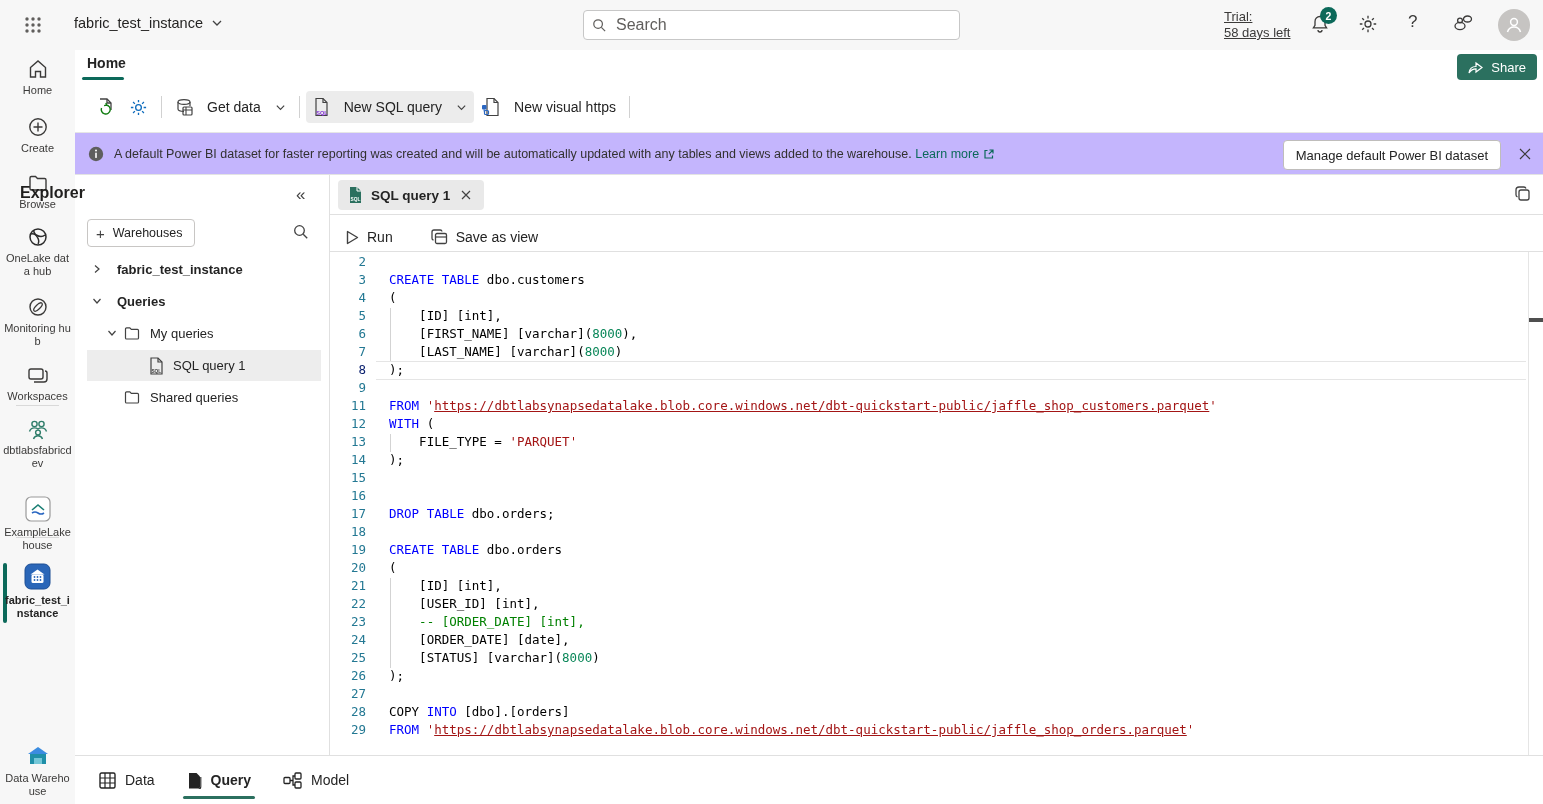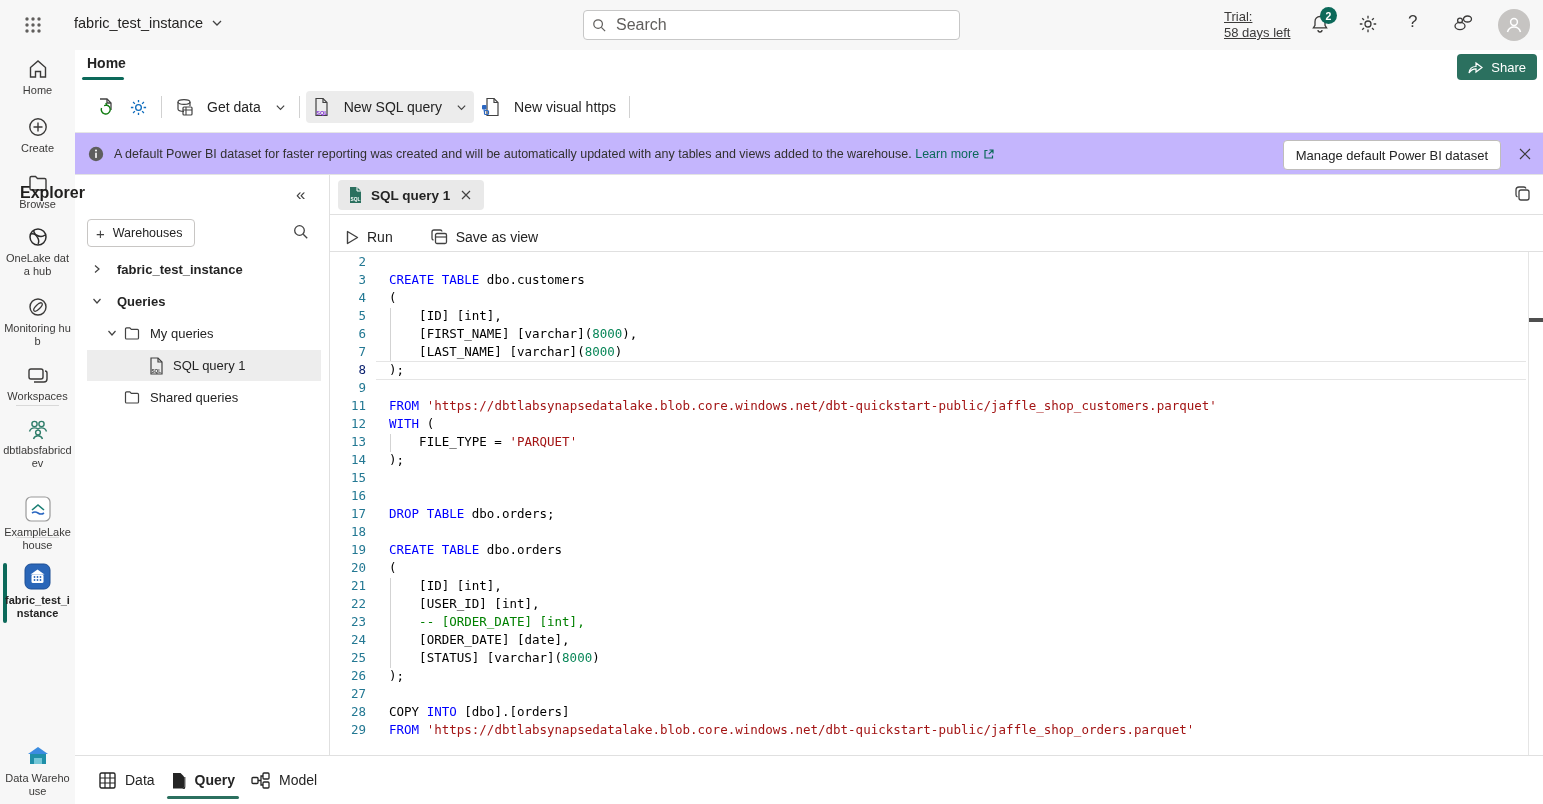--- a/index.html
+++ b/index.html
@@ -85,27 +85,27 @@
   .code-row{position:relative;height:18px;white-space:pre;}
   .ln{position:absolute;left:0;top:0;width:36px;text-align:right;color:#237893;}
   .ln.active{color:#0b216f;}
   .lc{position:absolute;left:59px;top:0;}
   .guide-line{position:absolute;left:60px;top:0;bottom:0;width:1px;background:#d3d3d3;}
   .curline{position:absolute;left:46px;right:2px;top:-1px;bottom:0;border-top:1px solid #e5e5e5;border-bottom:1px solid #e5e5e5;}
   .tk-p{color:#000;}
   .tk-k{color:#0000ff;}
   .tk-n{color:#098658;}
   .tk-s{color:#a31515;}
-  .tk-l{color:#a31515;margin-top:8px;}
+  .tk-l{color:#a31515;text-decoration:underline;margin-top:8px;}
   .tk-c{color:#008000;}
   #editor-ruler{position:absolute;right:0;top:0;bottom:0;width:14px;border-left:1px solid #e5e5e5;background:#fff;}
   #ruler-mark{position:absolute;right:0;top:66px;width:14px;height:4px;background:#4f4f4f;}
   
   #bottom-bar{left:75px;top:755px;width:1468px;height:49px;background:#fff;border-top:1px solid #e0e0e0;
-              box-sizing:border-box;display:flex;align-items:center;gap:16px;padding-left:24px;}
+              box-sizing:border-box;display:flex;align-items:center;gap:32px;padding-left:24px;}
   .btab{display:flex;align-items:center;gap:9px;font-size:14px;color:#242424;cursor:pointer;position:relative;height:100%;}
   .btab.active{font-weight:bold;}
   .btab .bunder{position:absolute;left:-4px;right:-4px;bottom:5px;height:3px;border-radius:2px;}
 </style>
 </head>
 <body>
 
 <div id="stage">
 
   <div id="top-bar" class="abs">

